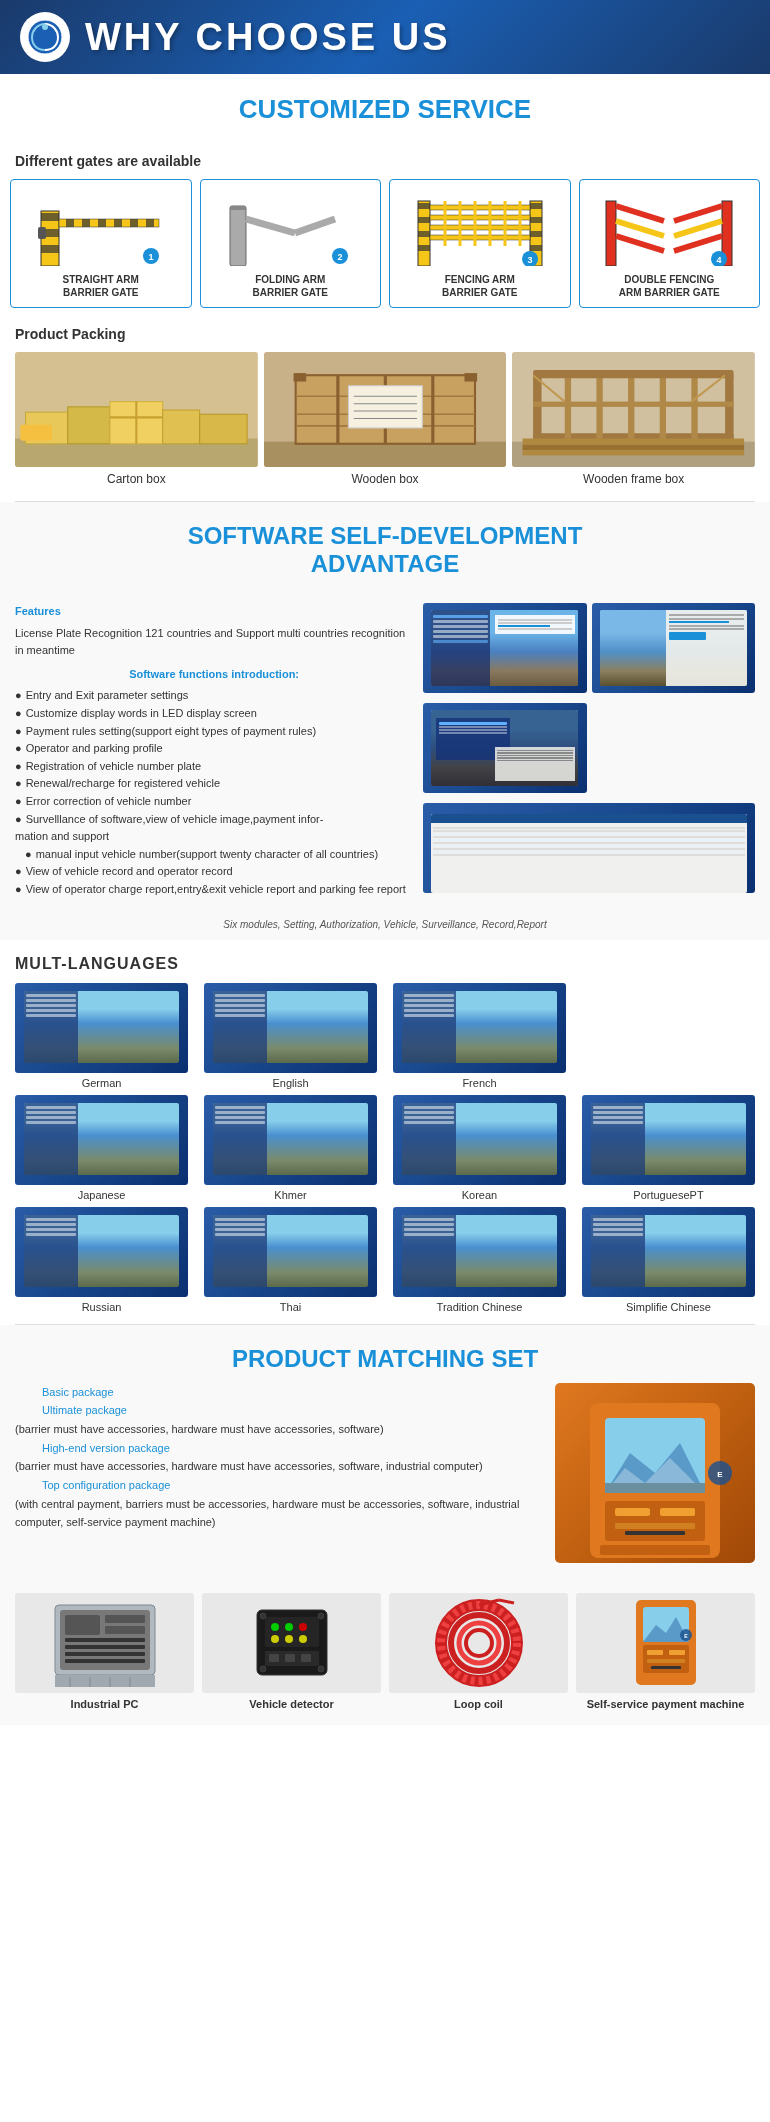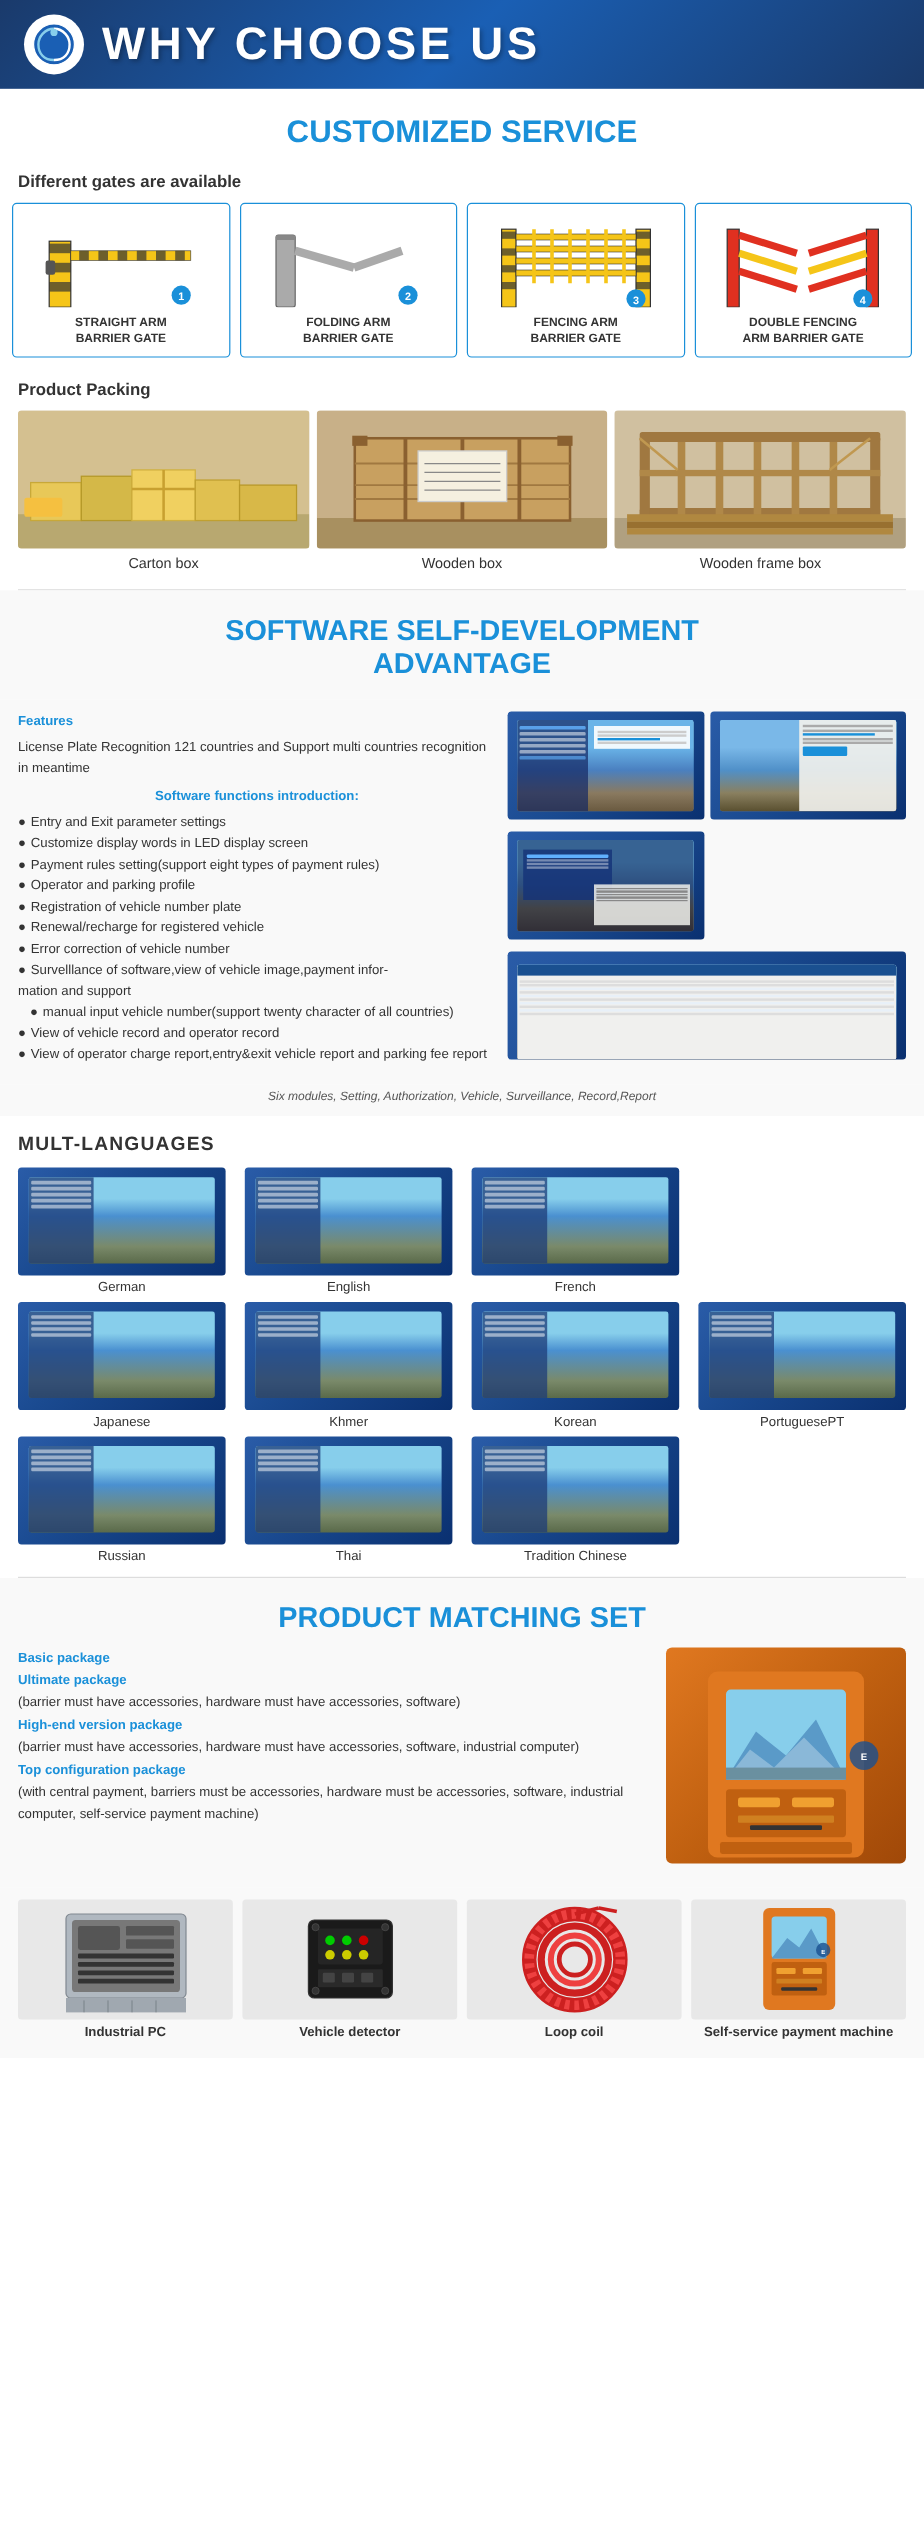--- a/index.html
+++ b/index.html
@@ -41,21 +41,21 @@
 
     
     .section-customized {
       padding: 20px 15px 10px;
       text-align: center;
     }
     .section-customized h2 {
       font-size: 26px;
       font-weight: 400;
       color: #333;
-      margin-bottom: 0;
+      margin-bottom: 10px;
     }
     .section-customized h2 span {
       color: #1a90d9;
       font-weight: 900;
     }
     .subsection-title {
       font-size: 14px;
       font-weight: bold;
       color: #333;
       text-align: left;
@@ -290,21 +290,22 @@
       padding: 0 0 10px;
     }
     .product-text {
       flex: 1;
       text-align: left;
       font-size: 11px;
       line-height: 1.7;
     }
     .product-text .pkg-title {
       color: #1a90d9;
-      font-weight: bold;
+      font-weight: normal;
+      margin-left: 27px;
     }
     .product-image {
       width: 200px;
       flex-shrink: 0;
       background: linear-gradient(135deg, #e07820 0%, #c06010 50%, #a04808 100%);
       border-radius: 5px;
       display: flex;
       align-items: center;
       justify-content: center;
       min-height: 180px;
@@ -804,20 +805,33 @@
           <div class="lang-screen-panel">
             <div class="lang-panel-line"></div>
             <div class="lang-panel-line"></div>
             <div class="lang-panel-line"></div>
             <div class="lang-panel-line"></div>
           </div>
         </div>
       </div>
       <div class="lang-label">Tradition Chinese</div>
     </div>
+    <div class="lang-item">
+      <div class="lang-screen">
+        <div class="lang-screen-inner">
+          <div class="lang-screen-panel">
+            <div class="lang-panel-line"></div>
+            <div class="lang-panel-line"></div>
+            <div class="lang-panel-line"></div>
+            <div class="lang-panel-line"></div>
+          </div>
+        </div>
+      </div>
+      <div class="lang-label">Simplifie Chinese</div>
+    </div>
   </div>
 </div>
 
 <hr class="divider">
 
 <div class="section-product">
   <h2>
     <span style="color:#1a90d9;font-weight:900;">PRODUCT</span><span> MATCHING SET</span>
   </h2>
   <div class="product-content">

